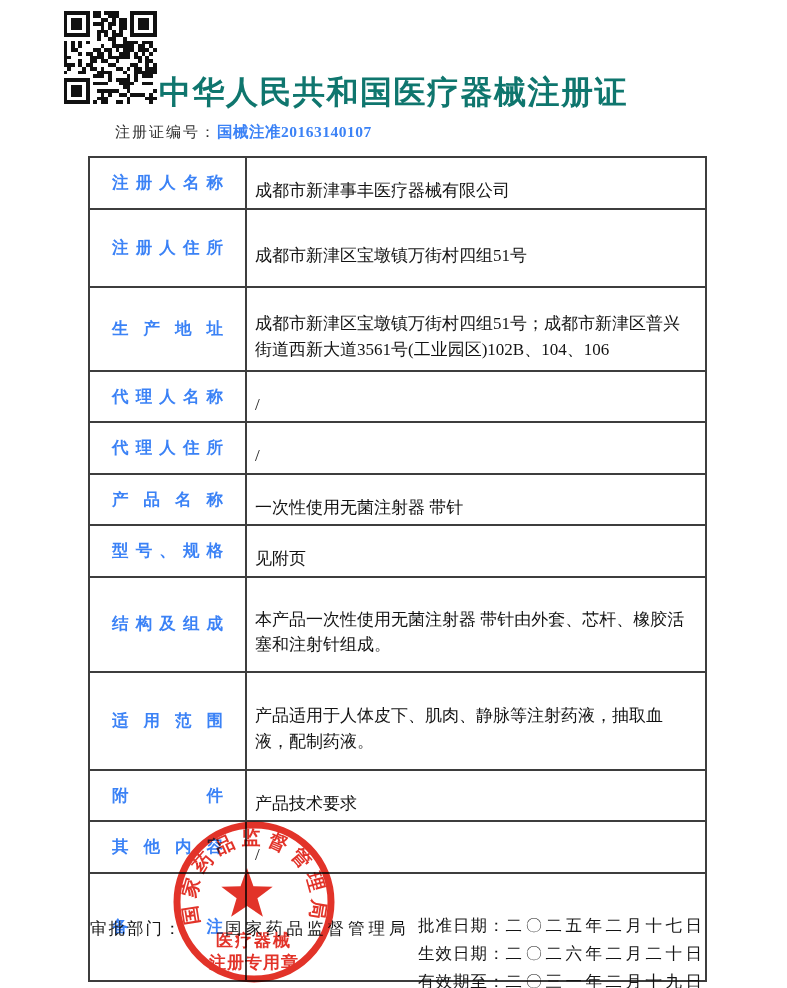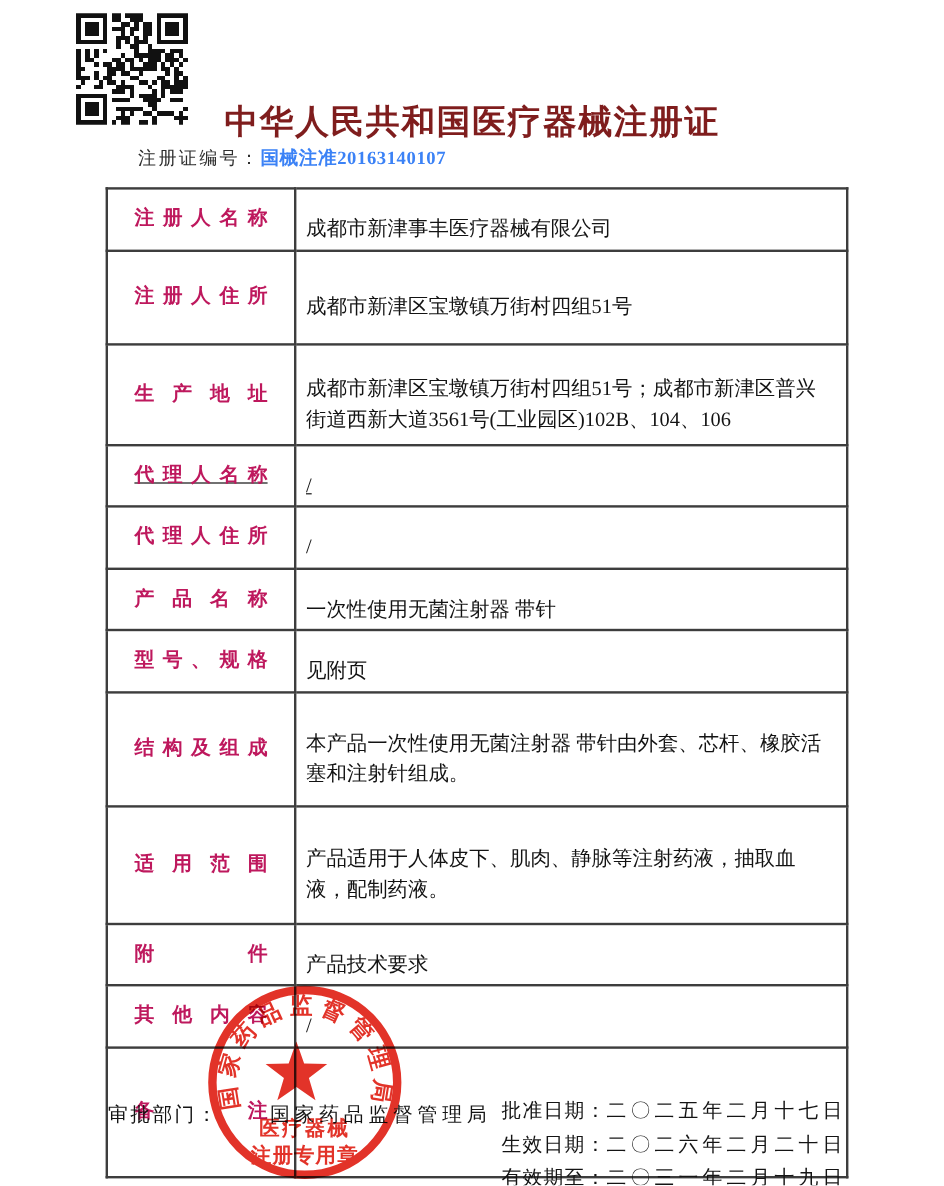--- a/index.html
+++ b/index.html
@@ -5,47 +5,47 @@
   * { margin:0; padding:0; box-sizing:border-box; }
   html,body { background:#ffffff; }
   .page {
     position:relative; width:787px; height:988px; background:#fff;
     font-family:"Liberation Serif", serif; color:#141414; overflow:hidden;
   }
   
   .qr { position:absolute; left:60px; top:11px; width:100px; height:93px; shape-rendering:crispEdges; }
   
   .title {
-    position:absolute; left:0; right:0; top:83px; text-align:center;
+    position:absolute; left:0; right:0; top:71px; text-align:center;
     font-family:"Liberation Sans", sans-serif; font-weight:bold;
-    font-size:28px; letter-spacing:1.5px; color:#7f1d1d;
+    font-size:32px; letter-spacing:1.5px; color:#0f766e;
   }
   
   .regline { position:absolute; left:115px; top:122px; font-size:15px; white-space:nowrap; }
   .regline .lbl { letter-spacing:2px; color:#2e2e2e; }
   .regline .num { font-weight:bold; font-size:15.5px; color:#3b82f6; letter-spacing:0.5px; }
   
   .cert-table {
     position:absolute; left:88px; top:156px; width:619px;
     border-collapse:collapse; table-layout:fixed;
   }
   .cert-table th, .cert-table td { border:2px solid #3d3d3d; vertical-align:middle; }
   .cert-table th {
     width:157px; font-family:"Liberation Sans", sans-serif; font-weight:600;
-    font-size:16.5px; color:#be185d; padding:0 22px;
+    font-size:16.5px; color:#3b82f6; padding:0 22px;
     text-align:justify; text-align-last:justify; line-height:1.3;
   }
   .cert-table td {
     font-size:17px; line-height:1.5; padding:20px 12px 4px 8px; color:#131313;
     text-align:left;
   }
   .cert-table tr:nth-child(1)  { height:44px; }
   .cert-table tr:nth-child(2)  { height:78px; }
   .cert-table tr:nth-child(3)  { height:84px; }
-  .cert-table tr:nth-child(4)  { height:37px;text-decoration:underline; }
+  .cert-table tr:nth-child(4)  { height:37px; }
   .cert-table tr:nth-child(5)  { height:45px; }
   .cert-table tr:nth-child(6)  { height:48px; }
   .cert-table tr:nth-child(7)  { height:42px; }
   .cert-table tr:nth-child(8)  { height:95px;margin-left:32px; }
   .cert-table tr:nth-child(9)  { height:98px; }
   .cert-table tr:nth-child(10) { height:33px; }
   .cert-table tr:nth-child(11) { height:40px; }
   .cert-table tr:nth-child(12) { height:108px; }
   
   .approval { position:absolute; left:90px; top:918px; font-size:16.5px; white-space:nowrap; }

